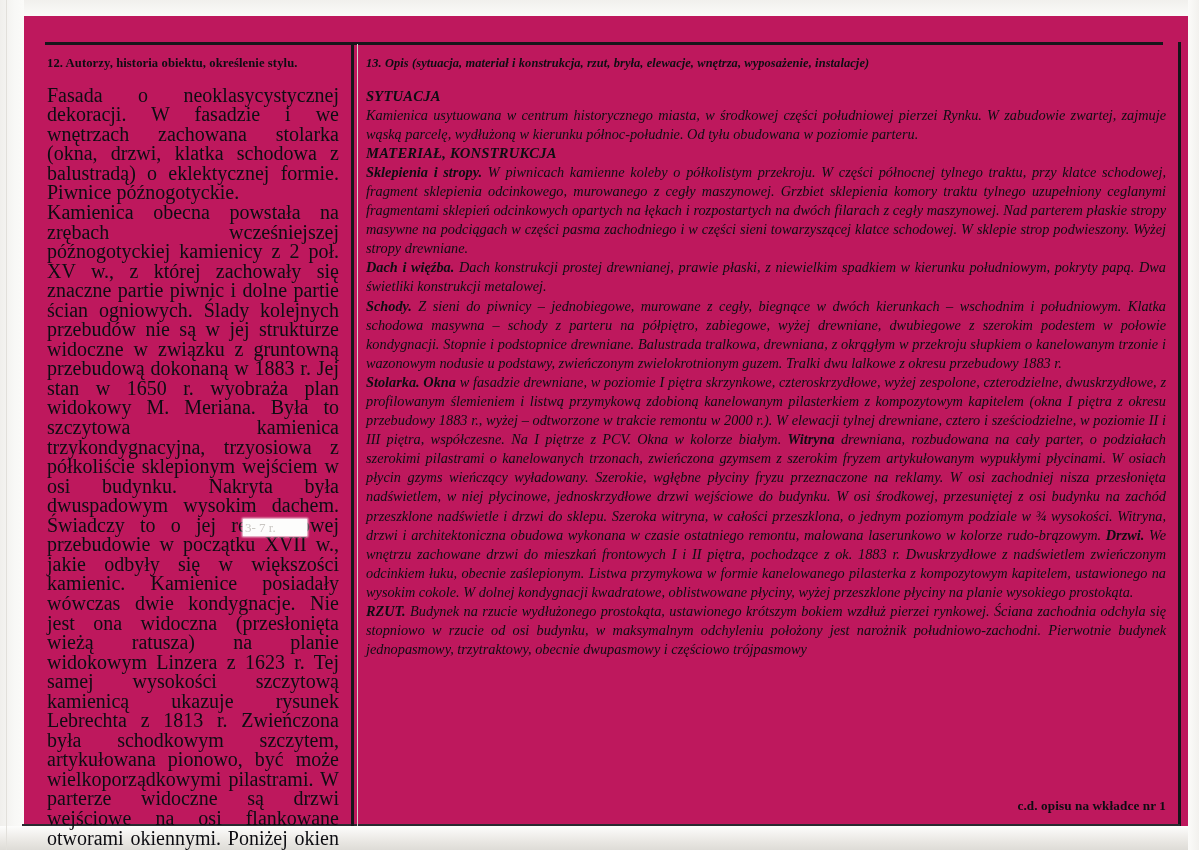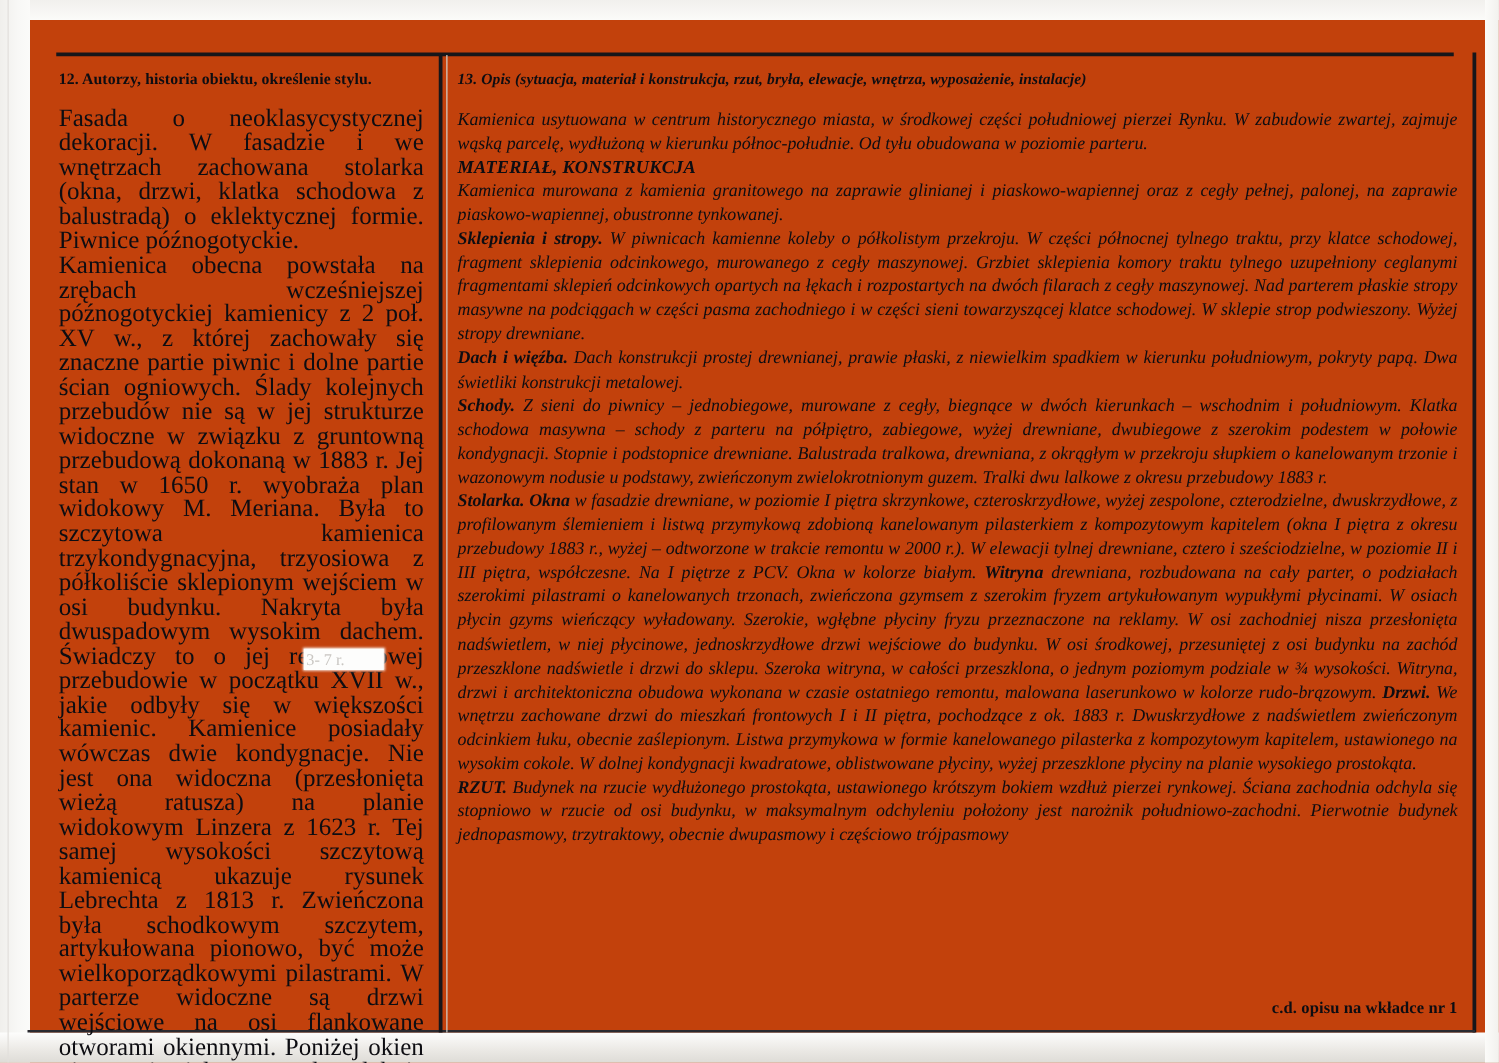--- a/index.html
+++ b/index.html
@@ -13,21 +13,21 @@
     overflow: hidden;
     font-family: "Liberation Serif", "DejaVu Serif", serif;
     color: #0d0d12;
   }
 
   
   #scan-page {
     position: absolute;
     left: 0; top: 0;
     width: 1199px; height: 850px;
-    background: #c2410c;
+    background: #be185d;
   }
   
   #paper-tone-left {
     position: absolute; left: 0; top: 0; width: 24px; height: 850px;
     background: linear-gradient(to right, #f0efec 0%, #f8f8f6 60%, #fbfbf9 100%);
   }
   #paper-tone-top {
     position: absolute; left: 0; top: 0; width: 1199px; height: 16px;
     background: linear-gradient(to bottom, #f1f0ed 0%, #fbfbf9 100%);
   }
@@ -181,24 +181,24 @@
 
     <p class="continuation" id="history-continuation">c.d. historii na wkładce nr 1</p>
   </div>
 
   <div id="correction-patch"></div>
   <div id="correction-ghost">3-  7  r.</div>
 
   <div class="column" id="col-description">
     <div class="section-heading">13. Opis (sytuacja, materiał i konstrukcja, rzut, bryła, elewacje, wnętrza, wyposażenie, instalacje)</div>
 
+    <span class="caps-head">SYTUACJA</span>
     <p class="body-par">Kamienica usytuowana w centrum historycznego miasta, w środkowej części  południowej pierzei Rynku. W zabudowie zwartej, zajmuje wąską parcelę, wydłużoną w kierunku północ-południe. Od tyłu obudowana w poziomie parteru.</p>
 
     <span class="caps-head">MATERIAŁ, KONSTRUKCJA</span>
-    <p class="body-par">Kamienica murowana z kamienia granitowego na zaprawie glinianej i piaskowo-wapiennej oraz z cegły pełnej, palonej,  na zaprawie piaskowo-wapiennej, obustronne tynkowanej.</p>
 
     <p class="body-par"><span class="sub-head">Sklepienia i stropy.</span><span> W piwnicach kamienne koleby o półkolistym przekroju. W części północnej tylnego traktu, przy klatce schodowej, fragment sklepienia odcinkowego, murowanego z cegły maszynowej. Grzbiet sklepienia komory traktu tylnego uzupełniony ceglanymi fragmentami sklepień odcinkowych opartych na łękach i rozpostartych na dwóch filarach z cegły maszynowej. Nad parterem płaskie stropy masywne na podciągach w części pasma zachodniego i w części sieni towarzyszącej klatce schodowej. W sklepie strop podwieszony. Wyżej stropy drewniane.</span></p>
 
     <p class="body-par"><span class="sub-head">Dach i więźba.</span><span> Dach konstrukcji prostej drewnianej, prawie płaski, z niewielkim spadkiem w kierunku południowym, pokryty papą. Dwa świetliki konstrukcji metalowej.</span></p>
 
 
     <p class="body-par"><span class="sub-head">Schody.</span><span> Z sieni do piwnicy – jednobiegowe, murowane z cegły, biegnące w dwóch kierunkach – wschodnim i południowym. Klatka schodowa masywna – schody z parteru na półpiętro, zabiegowe, wyżej drewniane, dwubiegowe z szerokim podestem w połowie kondygnacji. Stopnie i podstopnice drewniane. Balustrada tralkowa, drewniana, z okrągłym w przekroju słupkiem o kanelowanym trzonie i wazonowym nodusie u podstawy, zwieńczonym zwielokrotnionym guzem. Tralki  dwu lalkowe z okresu przebudowy 1883 r.</span></p>
 
     <p class="body-par"><span class="sub-head">Stolarka. Okna</span><span> w fasadzie drewniane, w poziomie I piętra skrzynkowe, czteroskrzydłowe, wyżej zespolone, czterodzielne, dwuskrzydłowe, z profilowanym ślemieniem i listwą przymykową zdobioną kanelowanym pilasterkiem z kompozytowym kapitelem  (okna I piętra z okresu przebudowy 1883 r., wyżej – odtworzone w trakcie remontu w 2000 r.). W elewacji tylnej drewniane, cztero i sześciodzielne, w poziomie II i III piętra, współczesne. Na I piętrze z PCV. Okna w kolorze białym. </span><span class="sub-head">Witryna</span><span> drewniana, rozbudowana na cały parter, o podziałach szerokimi pilastrami o kanelowanych trzonach, zwieńczona gzymsem z szerokim fryzem artykułowanym wypukłymi płycinami. W osiach płycin gzyms wieńczący wyładowany. Szerokie, wgłębne płyciny fryzu przeznaczone na reklamy. W osi zachodniej nisza przesłonięta nadświetlem, w niej płycinowe, jednoskrzydłowe drzwi wejściowe do budynku. W osi środkowej, przesuniętej z osi budynku na zachód przeszklone nadświetle i drzwi do sklepu. Szeroka witryna, w całości przeszklona, o jednym poziomym podziale w ¾ wysokości. Witryna, drzwi i architektoniczna obudowa wykonana w czasie ostatniego remontu, malowana laserunkowo w kolorze rudo-brązowym. </span><span class="sub-head">Drzwi.</span><span> We  wnętrzu zachowane drzwi do mieszkań frontowych I i II piętra, pochodzące z ok. 1883 r. Dwuskrzydłowe z nadświetlem zwieńczonym odcinkiem łuku, obecnie zaślepionym. Listwa przymykowa w formie kanelowanego pilasterka z kompozytowym kapitelem, ustawionego na wysokim cokole. W dolnej kondygnacji kwadratowe, oblistwowane płyciny, wyżej przeszklone płyciny na planie wysokiego prostokąta.</span></p>
 

